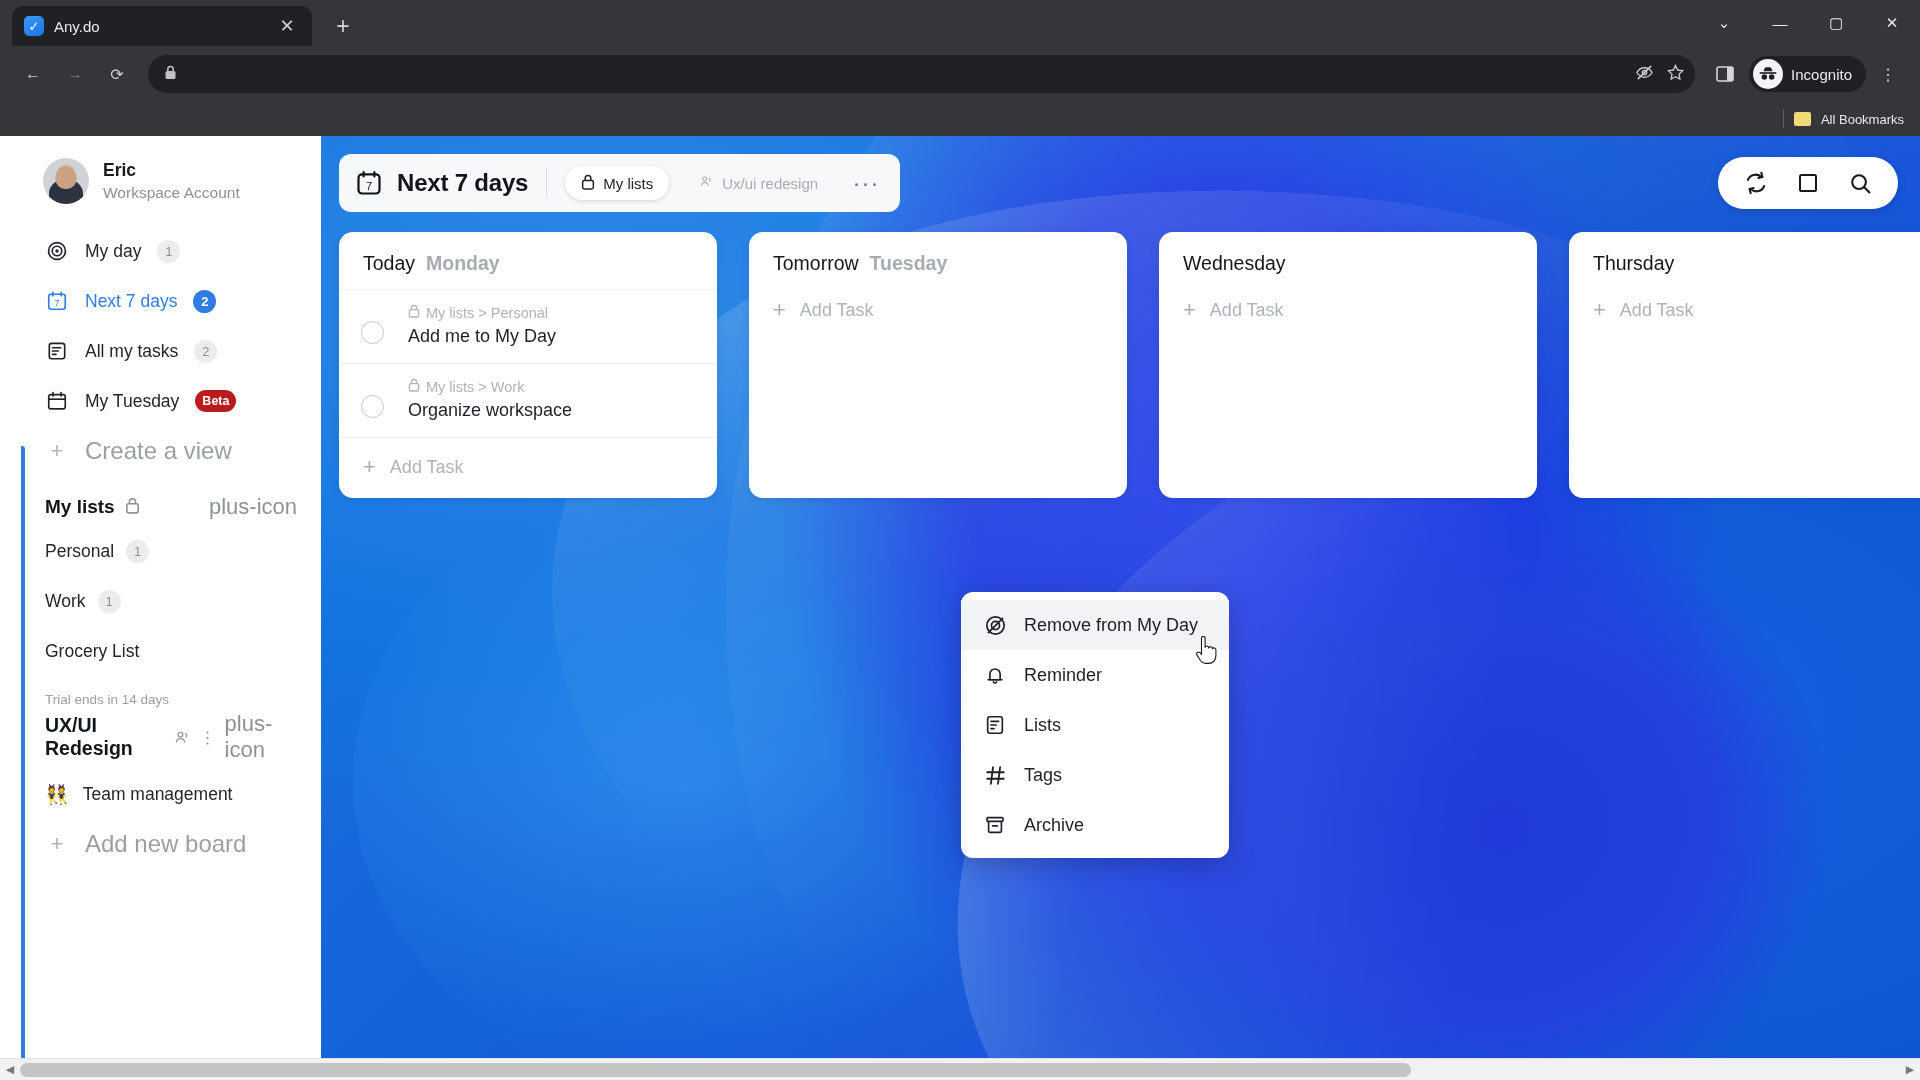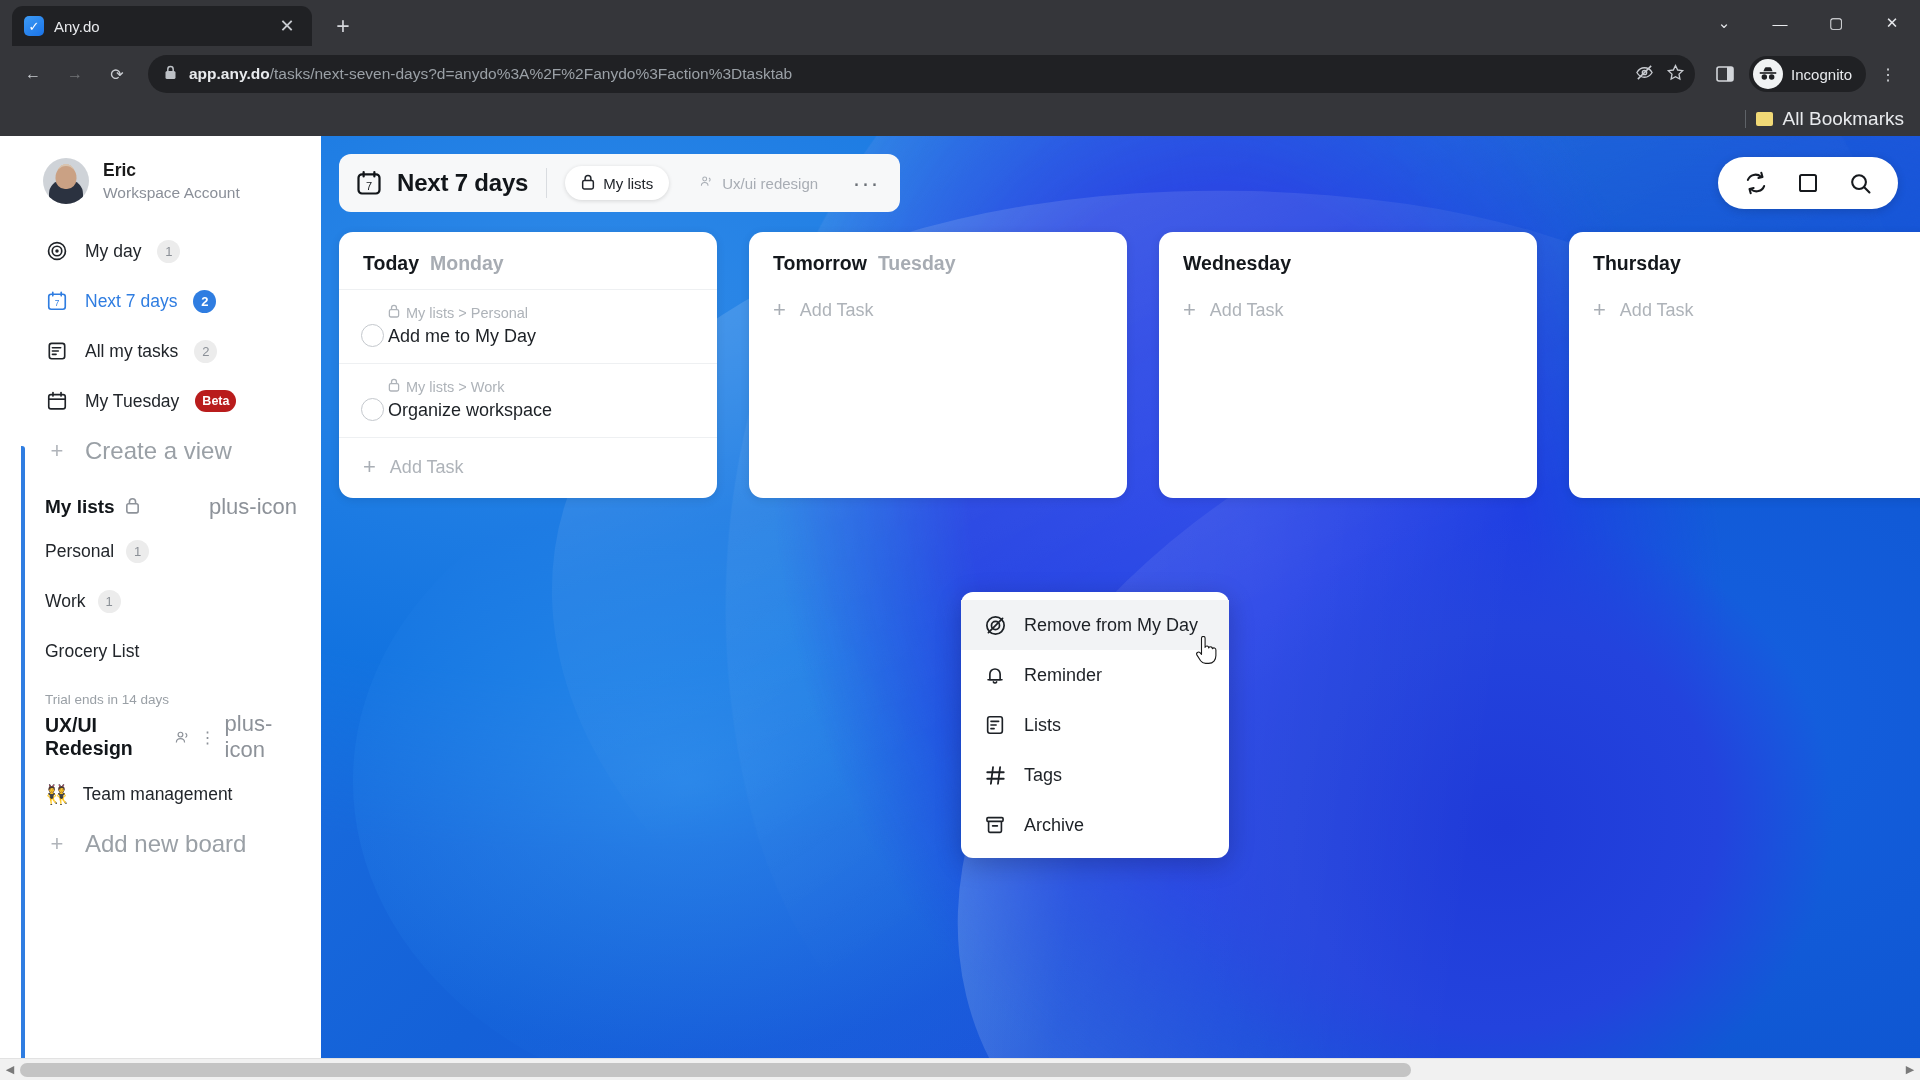--- a/index.html
+++ b/index.html
@@ -47,21 +47,21 @@
   .tb-icon { width: 36px; height: 36px; display: flex; align-items: center; justify-content: center; color: #d3d6da; }
   .incognito-pill {
     height: 36px; background: #202124; border-radius: 18px; display: flex; align-items: center;
     gap: 8px; padding: 0 14px 0 4px; color: #e8eaed; font-size: 15px; margin-left: 2px;
   }
   .incog-circle { width: 30px; height: 30px; border-radius: 50%; background: #f1f3f4; display: flex; align-items: center; justify-content: center; }
 
   .bookmarkbar { height: 34px; background: #35363a; display: flex; align-items: center; justify-content: flex-end; padding-right: 16px; gap: 10px; }
   .bm-sep { width: 1px; height: 18px; background: #5f6368; }
   .bm-folder { width: 17px; height: 14px; background: #f1d976; border-radius: 2px 2px 2px 2px; }
-  .bm-label { color: #e8eaed; font-size: 19px; }
+  .bm-label { color: #e8eaed; font-size: 13px; }
 
   
   .app { flex: 1; display: flex; background: #fff; position: relative; overflow: hidden; }
 
   
   .sidebar { width: 300px; background: #fff; padding: 22px 0 0 0; position: relative; flex: none; margin-left: 21px; }
   .profile { display: flex; align-items: center; gap: 14px; padding: 0 22px 20px 22px; }
   .avatar { width: 46px; height: 46px; border-radius: 50%; overflow: hidden; flex: none;
             background: radial-gradient(circle at 50% 32%, #d8c4b0 0 22%, #cfd3d8 23% 100%); position: relative; }
   .avatar::after { content:""; position:absolute; left:50%; top:48%; transform:translateX(-50%);
@@ -150,23 +150,23 @@
   .pill { height: 34px; border-radius: 17px; display: flex; align-items: center; gap: 8px; padding: 0 16px; font-size: 15px; }
   .pill.sel { background: #fff; color: #20242a; box-shadow: 0 1px 4px rgba(0,0,0,.14); }
   .pill.unsel { color: #a8adb4; }
   .dots { width: 36px; height: 36px; display: flex; align-items: center; justify-content: center; color: #6b7077; font-size: 24px; letter-spacing: 1px; }
   .toolgroup { height: 52px; background: #fff; border-radius: 26px; display: flex; align-items: center; gap: 24px; padding: 0 24px; box-shadow: 0 2px 10px rgba(0,0,0,.16); }
   .tg-icon { width: 28px; height: 28px; display: flex; align-items: center; justify-content: center; color: #16191d; }
 
   .columns { position: absolute; left: 18px; top: 96px; right: 0; display: flex; gap: 32px; z-index: 3; }
   .col { width: 378px; background: #fff; border-radius: 14px; padding: 18px 0 10px 0; box-shadow: 0 2px 10px rgba(0,0,0,.10); flex: none; }
   .col-head { display: flex; align-items: baseline; gap: 11px; padding: 2px 24px 14px 24px; }
-  .col-day { font-size: 19.5px; font-weight: 700; color: #14181c; }
+  .col-day { font-size: 19.5px; font-weight: 400; color: #14181c; }
   .col-date { font-size: 19.5px; font-weight: 700; color: #a7acb3; }
-  .task { display: flex; align-items: flex-end; gap: 4px; padding: 14px 24px 16px 22px; border-top: 1px solid #eef0f2; }
+  .task { display: flex; align-items: center; gap: 24px; padding: 14px 24px 16px 22px; border-top: 1px solid #eef0f2; }
   .checkc { width: 23px; height: 23px; border-radius: 50%; border: 1.6px solid #c4c8cd; flex: none; margin-top: 13px; }
   .task-meta { display: flex; align-items: center; gap: 6px; color: #aeb3b9; font-size: 14.5px; margin-bottom: 5px; }
   .task-title { font-size: 18px; color: #1d2126; }
   .addtask { display: flex; align-items: center; gap: 14px; padding: 16px 24px 8px 24px; border-top: 1px solid #eef0f2; color: #aeb3b9; font-size: 18px; }
   .col.empty .addtask { border-top: none; padding-top: 8px; }
   .plus-ic { font-size: 22px; color: #a9aeb5; }
 
   
   .ctxmenu {
     position: absolute; left: 640px; top: 456px; width: 268px; background: #fff; border-radius: 12px;
@@ -207,21 +207,20 @@
     <div class="nav-btn">←</div>
     <div class="nav-btn disabled">→</div>
     <div class="nav-btn">⟳</div>
     <div class="omnibox">
       <span class="omni-lock">
         <svg width="13" height="15" viewBox="0 0 13 15">
             <rect x="1.5" y="6" width="10" height="8" rx="1.6" fill="#bdc1c6"></rect>
             <path d="M3.8 6V4.2a2.7 2.7 0 015.4 0V6" stroke="#bdc1c6" stroke-width="1.5" fill="none"></path>
           </svg>
       </span>
-      <span class="omni-url"><b>app.any.do</b><span>/tasks/next-seven-days?d=anydo%3A%2F%2Fanydo%3Faction%3Dtasktab</span></span>
       <span class="omni-right">
         <span class="omni-icon">
           <svg width="19" height="19" viewBox="0 0 20 20">
               <path d="M2 10s3-5 8-5 8 5 8 5-3 5-8 5-8-5-8-5z" fill="none" stroke="#c9ccd1" stroke-width="1.4"></path>
               <circle cx="10" cy="10" r="2.3" fill="none" stroke="#c9ccd1" stroke-width="1.4"></circle>
               <line x1="3" y1="17" x2="17" y2="3" stroke="#c9ccd1" stroke-width="1.6"></line>
             </svg>
         </span>
         <span class="omni-icon">
           <svg width="19" height="19" viewBox="0 0 20 20">

